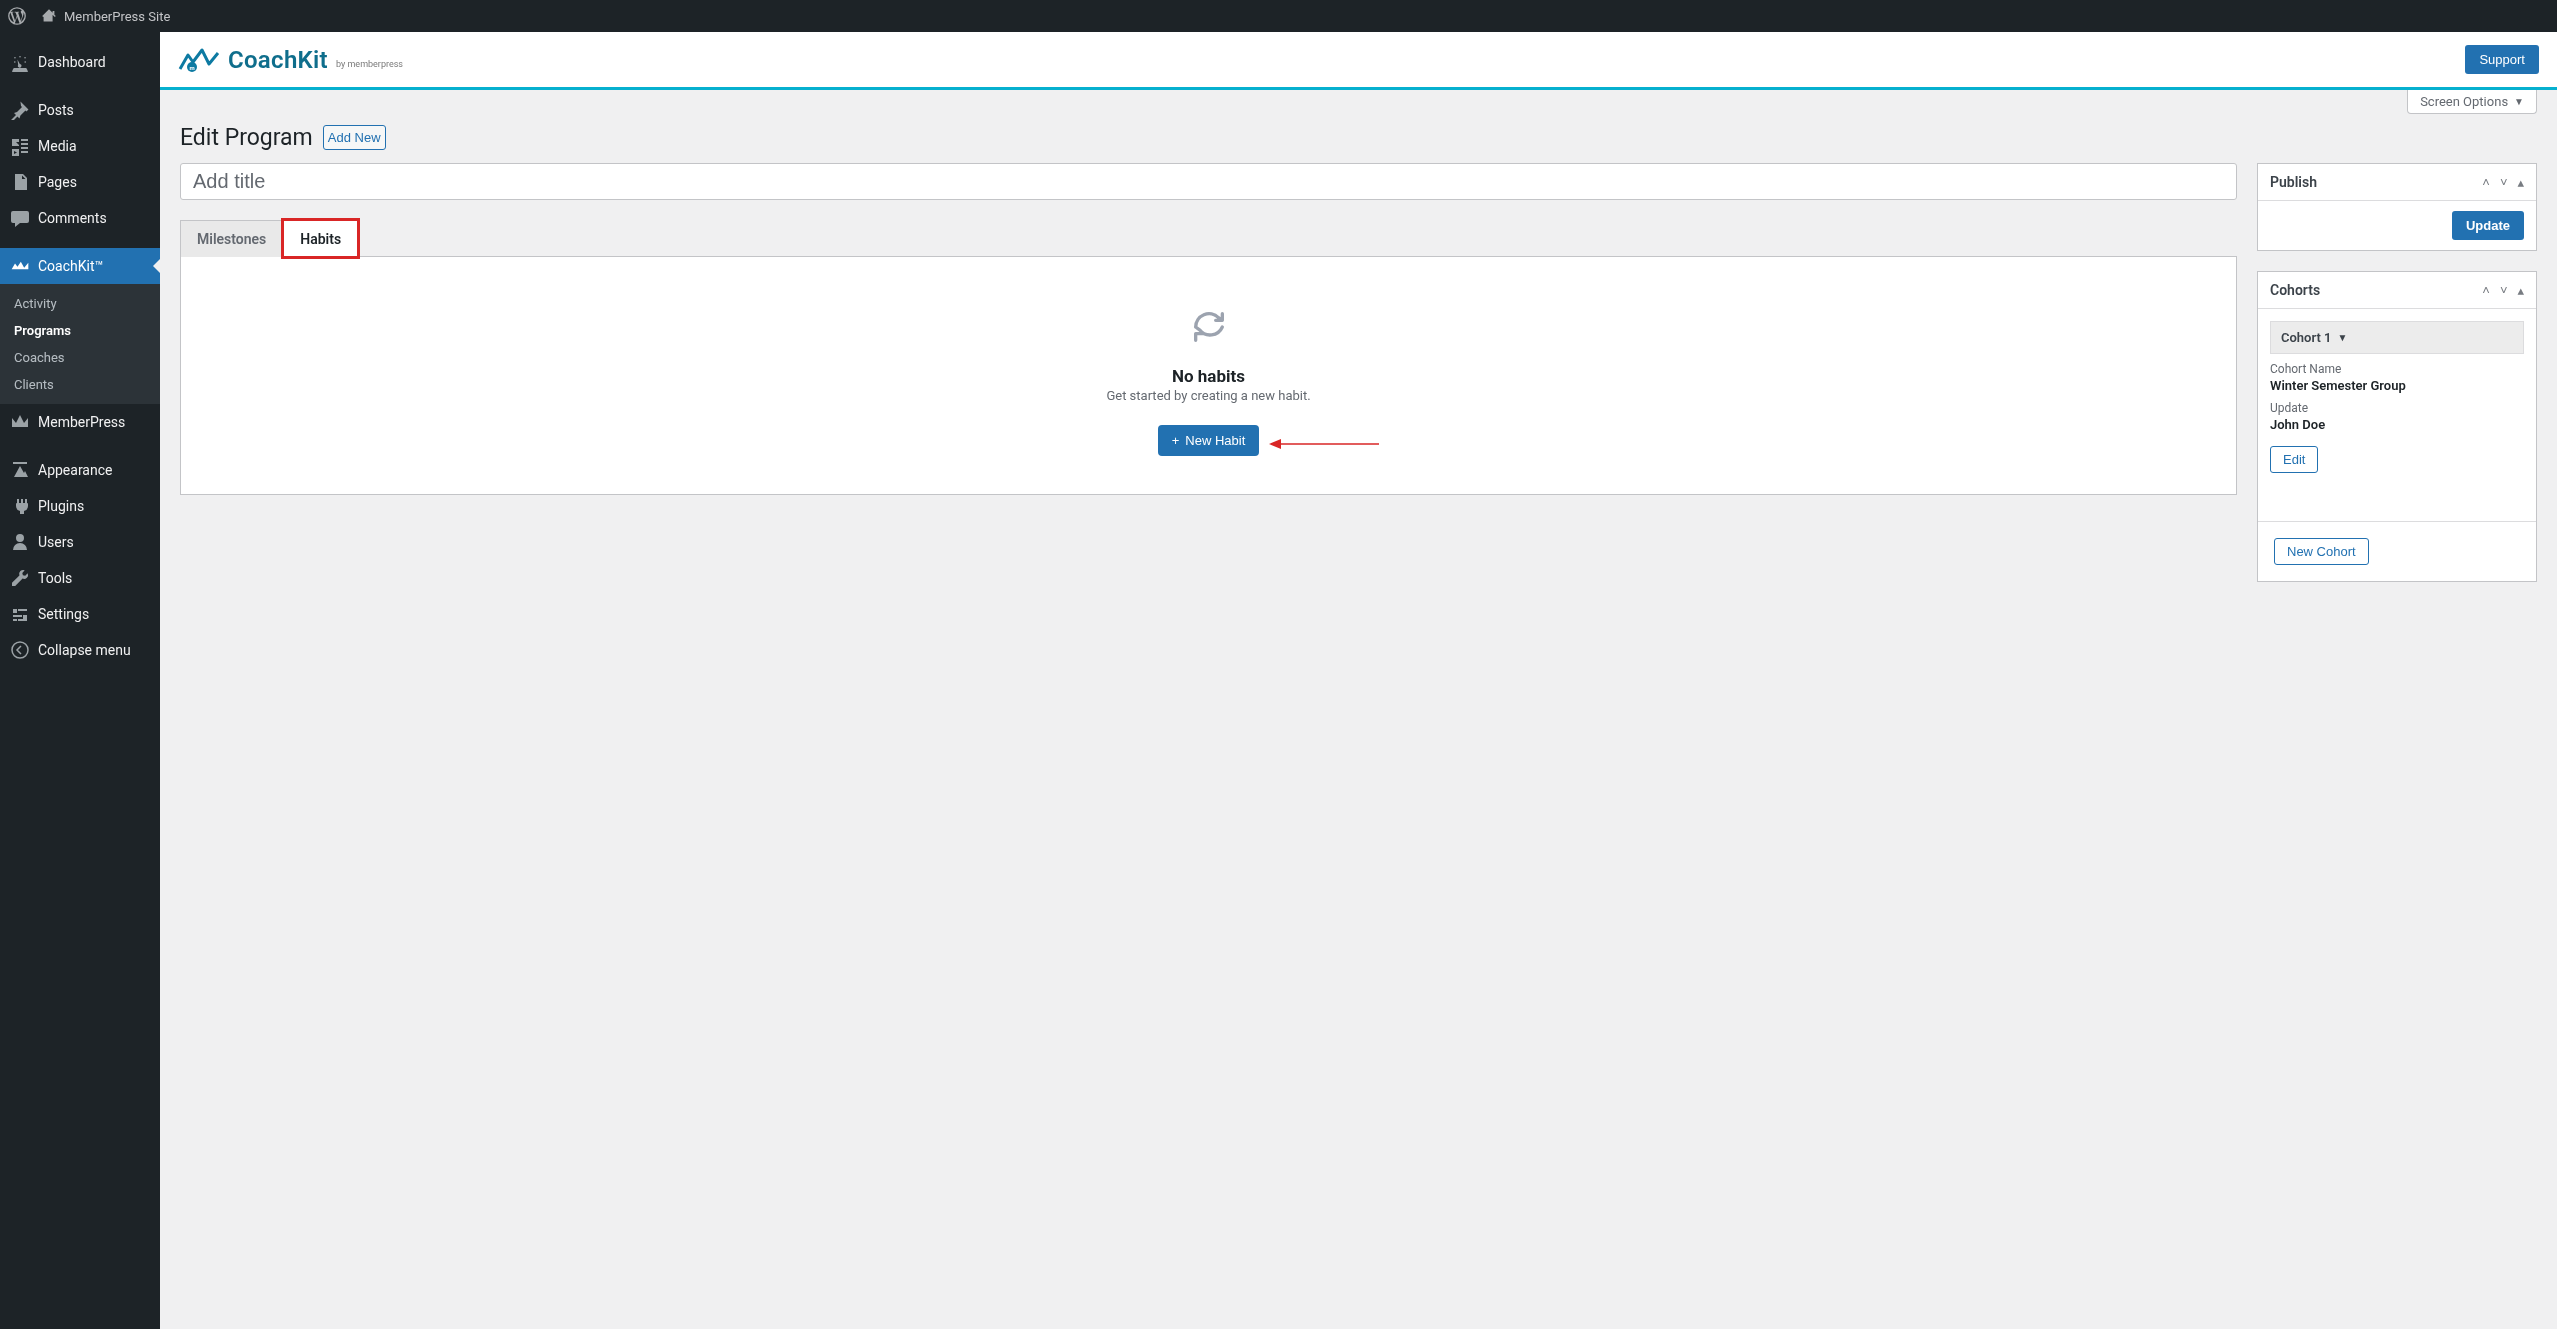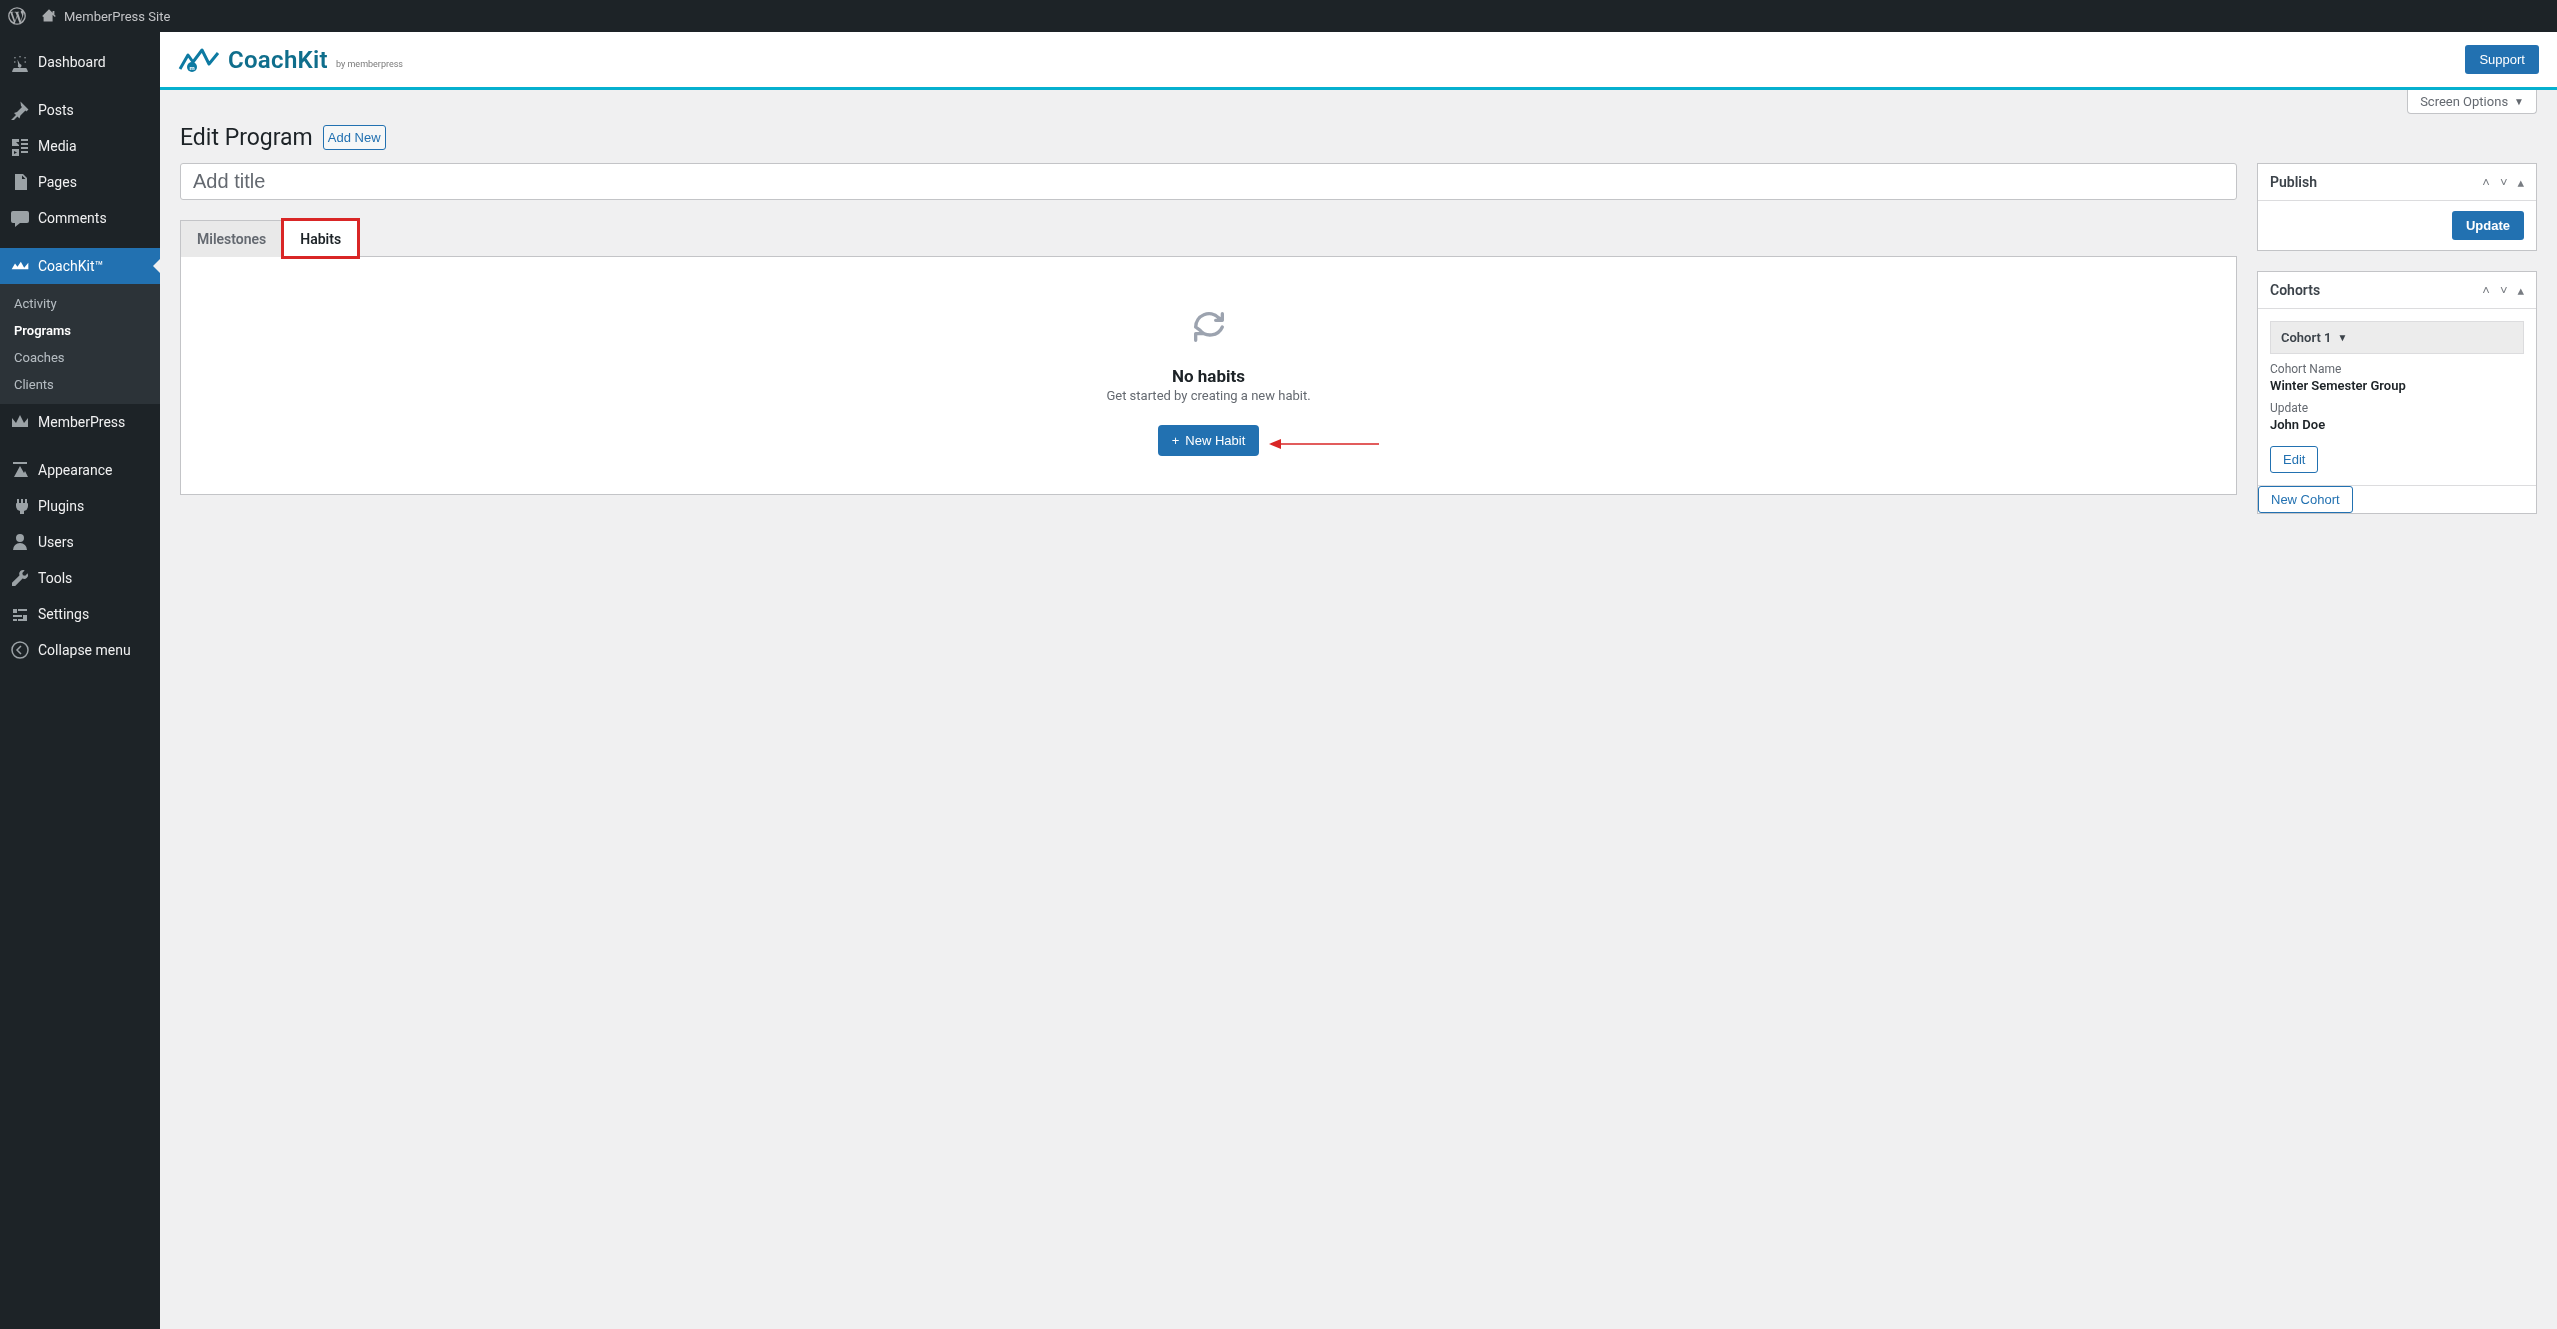--- a/index.html
+++ b/index.html
@@ -254,21 +254,21 @@
   .secondary-btn {
     background: #fff;
     border: 1px solid #2271b1;
     color: #2271b1;
     padding: 5px 12px;
     border-radius: 3px;
     font-size: 13px;
     cursor: pointer;
     margin-top: 14px;
   }
-  .newcohort-wrap { padding: 0; border-top: 1px solid #dcdcde; }
+  .newcohort-wrap { padding: 16px; border-top: 1px solid #dcdcde; margin-top: 36px; }
   .caret-down { font-size: 10px; }
 </style>
 </head>
 <body>
 
 <div class="app">
 
   <div class="adminbar">
     <span class="ab-item">
       <svg viewBox="0 0 20 20">

